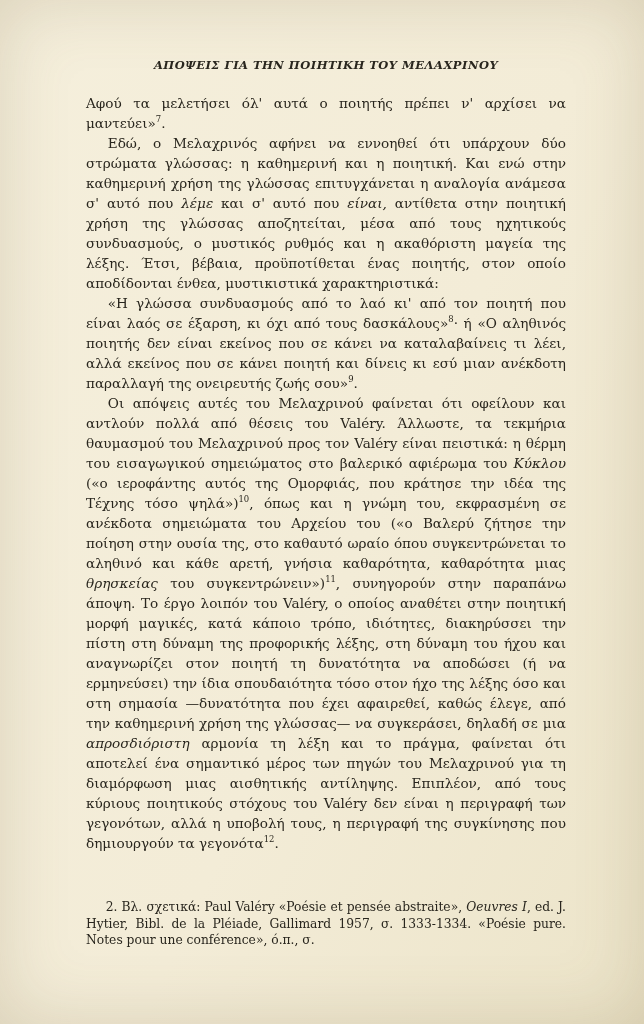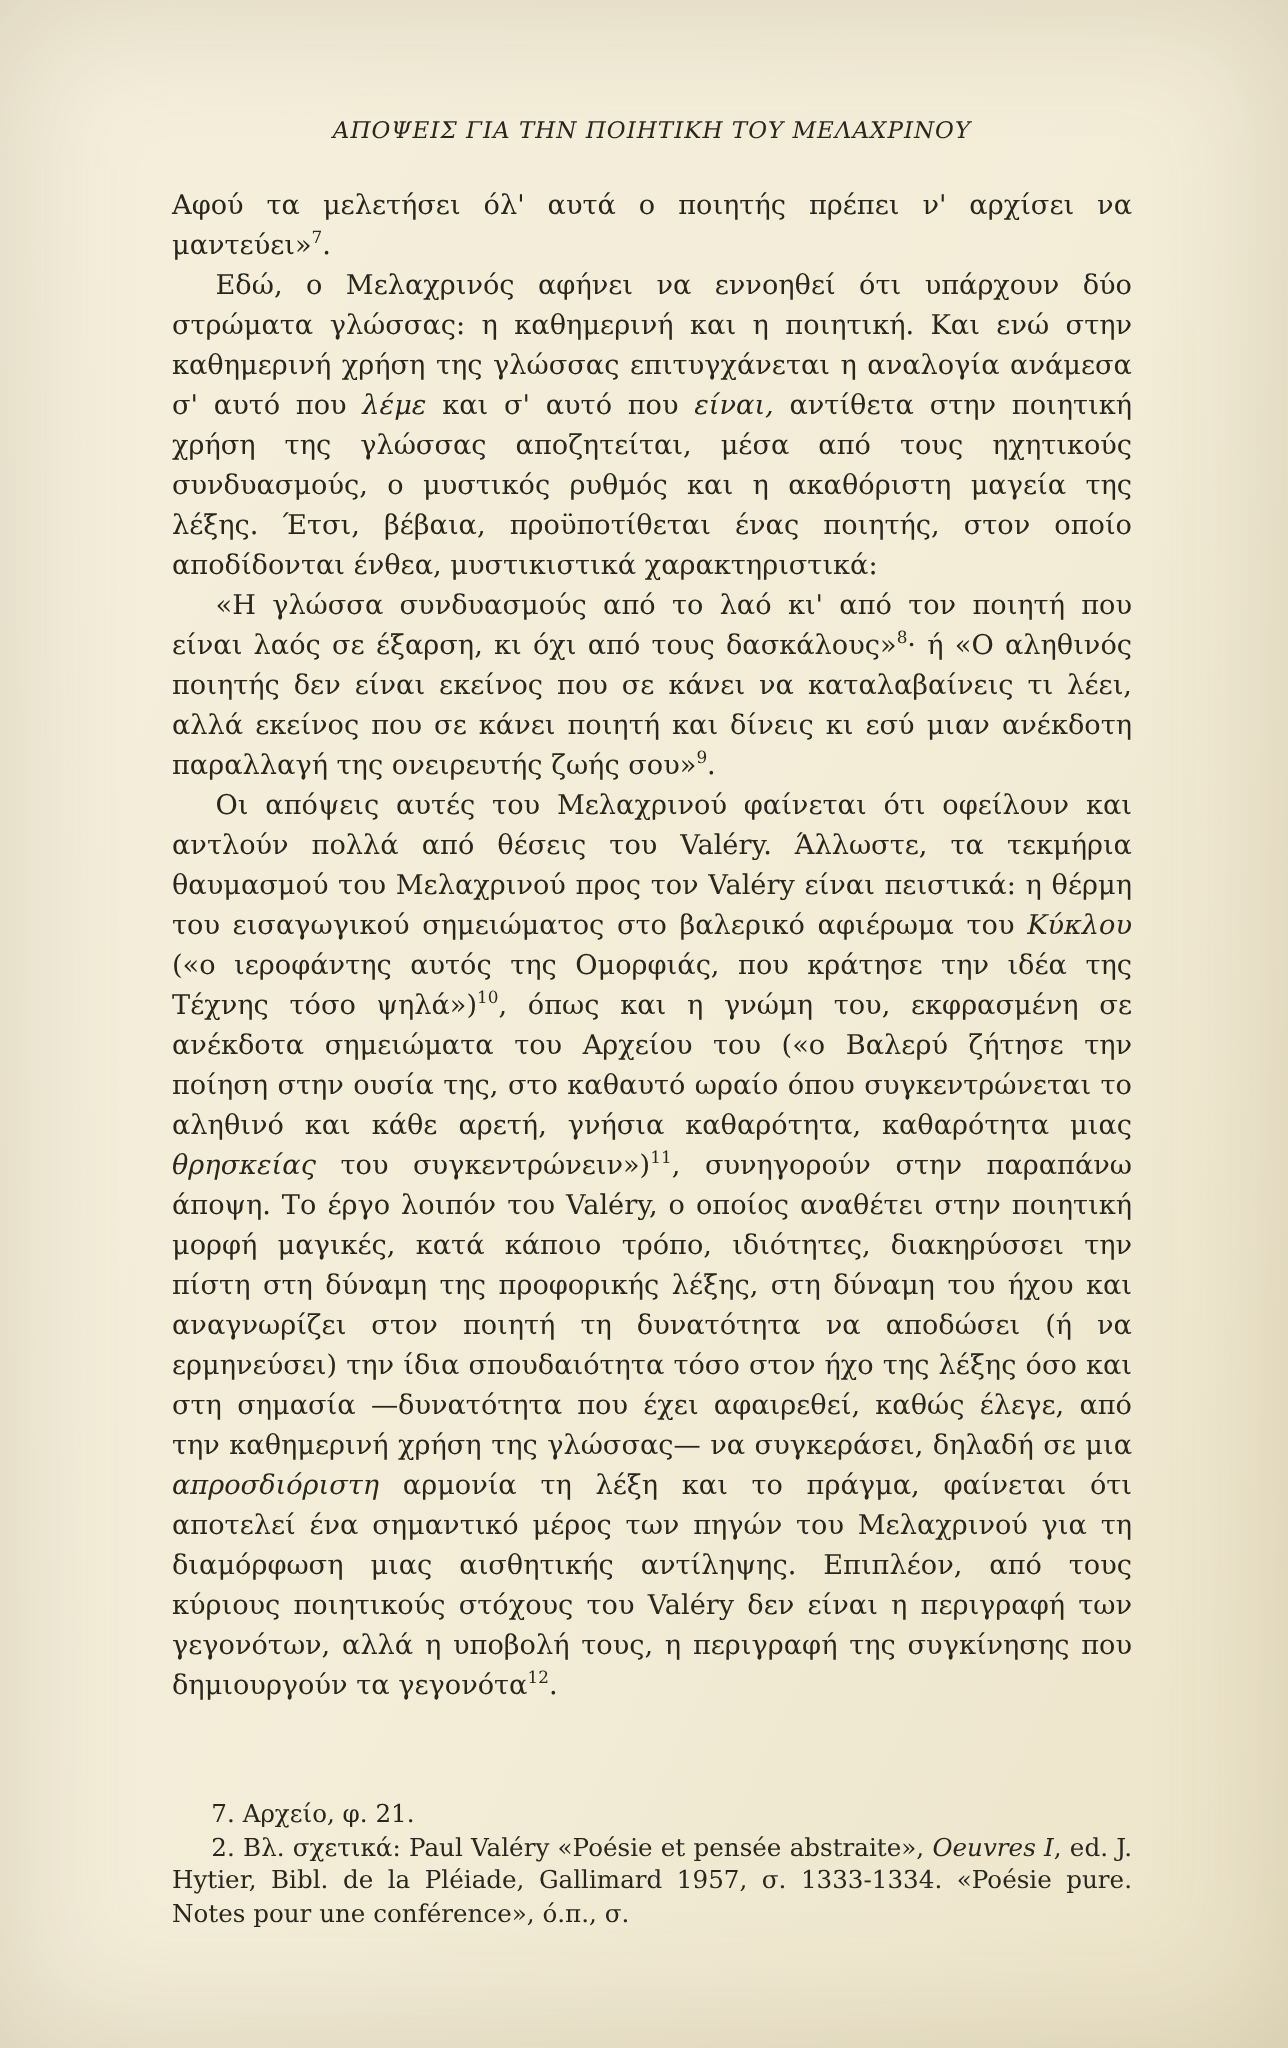--- a/index.html
+++ b/index.html
@@ -17,20 +17,21 @@
     box-shadow:inset 0 0 70px rgba(115,95,55,0.20);
     color:#29261e;
   }
   .running-head{
     text-align:center;
     font-style:italic;
     font-size:11.5px;
     letter-spacing:0.5px;
     margin-bottom:21px;
     white-space:nowrap;
+    font-weight:bold;
   }
   .body-text p{
     margin:0;
     text-align:justify;
     font-size:13.6px;
     line-height:20px;
     text-indent:1.6em;
   }
   .body-text p.no-indent{text-indent:0;}
   sup{font-size:0.62em;line-height:0;vertical-align:super;}
@@ -52,17 +53,16 @@
   <div class="running-head">ΑΠΟΨΕΙΣ ΓΙΑ ΤΗΝ ΠΟΙΗΤΙΚΗ ΤΟΥ ΜΕΛΑΧΡΙΝΟΥ</div>
 
   <div class="body-text">
       <p class="no-indent"><span>Αφού τα μελετήσει όλ' αυτά ο ποιητής πρέπει ν' αρχίσει να μαντεύει»</span><sup>7</sup><span>.</span></p>
       <p><span>Εδώ, ο Μελαχρινός αφήνει να εννοηθεί ότι υπάρχουν δύο στρώματα γλώσσας: η καθημερινή και η ποιητική. Και ενώ στην καθημερινή χρήση της γλώσσας επιτυγχάνεται η αναλογία ανάμεσα σ' αυτό που </span><i>λέμε</i><span> και σ' αυτό που </span><i>είναι,</i><span> αντίθετα στην ποιητική χρήση της γλώσσας αποζητείται, μέσα από τους ηχητικούς συνδυασμούς, ο μυστικός ρυθμός και η ακαθόριστη μαγεία της λέξης. Έτσι, βέβαια, προϋποτίθεται ένας ποιητής, στον οποίο αποδίδονται ένθεα, μυστικιστικά χαρακτηριστικά:</span></p>
       <p><span>«Η γλώσσα συνδυασμούς από το λαό κι' από τον ποιητή που είναι λαός σε έξαρση, κι όχι από τους δασκάλους»</span><sup>8</sup><span>· ή «Ο αληθινός ποιητής δεν είναι εκείνος που σε κάνει να καταλαβαίνεις τι λέει, αλλά εκείνος που σε κάνει ποιητή και δίνεις κι εσύ μιαν ανέκδοτη παραλλαγή της ονειρευτής ζωής σου»</span><sup>9</sup><span>.</span></p>
       <p><span>Οι απόψεις αυτές του Μελαχρινού φαίνεται ότι οφείλουν και αντλούν πολλά από θέσεις του Valéry. Άλλωστε, τα τεκμήρια θαυμασμού του Μελαχρινού προς τον Valéry είναι πειστικά: η θέρμη του εισαγωγικού σημειώματος στο βαλερικό αφιέρωμα του </span><i>Κύκλου</i><span> («ο ιεροφάντης αυτός της Ομορφιάς, που κράτησε την ιδέα της Τέχνης τόσο ψηλά»)</span><sup>10</sup><span>, όπως και η γνώμη του, εκφρασμένη σε ανέκδοτα σημειώματα του Αρχείου του («ο Βαλερύ ζήτησε την ποίηση στην ουσία της, στο καθαυτό ωραίο όπου συγκεντρώνεται το αληθινό και κάθε αρετή, γνήσια καθαρότητα, καθαρότητα μιας </span><i>θρησκείας</i><span> του συγκεντρώνειν»)</span><sup>11</sup><span>, συνηγορούν στην παραπάνω άποψη. Το έργο λοιπόν του Valéry, ο οποίος αναθέτει στην ποιητική μορφή μαγικές, κατά κάποιο τρόπο, ιδιότητες, διακηρύσσει την πίστη στη δύναμη της προφορικής λέξης, στη δύναμη του ήχου και αναγνωρίζει στον ποιητή τη δυνατότητα να αποδώσει (ή να ερμηνεύσει) την ίδια σπουδαιότητα τόσο στον ήχο της λέξης όσο και στη σημασία —δυνατότητα που έχει αφαιρεθεί, καθώς έλεγε, από την καθημερινή χρήση της γλώσσας— να συγκεράσει, δηλαδή σε μια </span><i>απροσδιόριστη</i><span> αρμονία τη λέξη και το πράγμα, φαίνεται ότι αποτελεί ένα σημαντικό μέρος των πηγών του Μελαχρινού για τη διαμόρφωση μιας αισθητικής αντίληψης. Επιπλέον, από τους κύριους ποιητικούς στόχους του Valéry δεν είναι η περιγραφή των γεγονότων, αλλά η υποβολή τους, η περιγραφή της συγκίνησης που δημιουργούν τα γεγονότα</span><sup>12</sup><span>.</span></p>
     </div>
 
   <div class="footnotes">
-      <p><span>7. Αρχείο, φ. 21.</span></p>
       <p><span>2. Βλ. σχετικά: Paul Valéry «Poésie et pensée abstraite», </span><i>Oeuvres I</i><span>, ed. J. Hytier, Bibl. de la Pléiade, Gallimard 1957, σ. 1333-1334. «Poésie pure. Notes pour une conférence», ό.π., σ.</span></p>
     </div>
 
 </div>
 
 </body></html>

